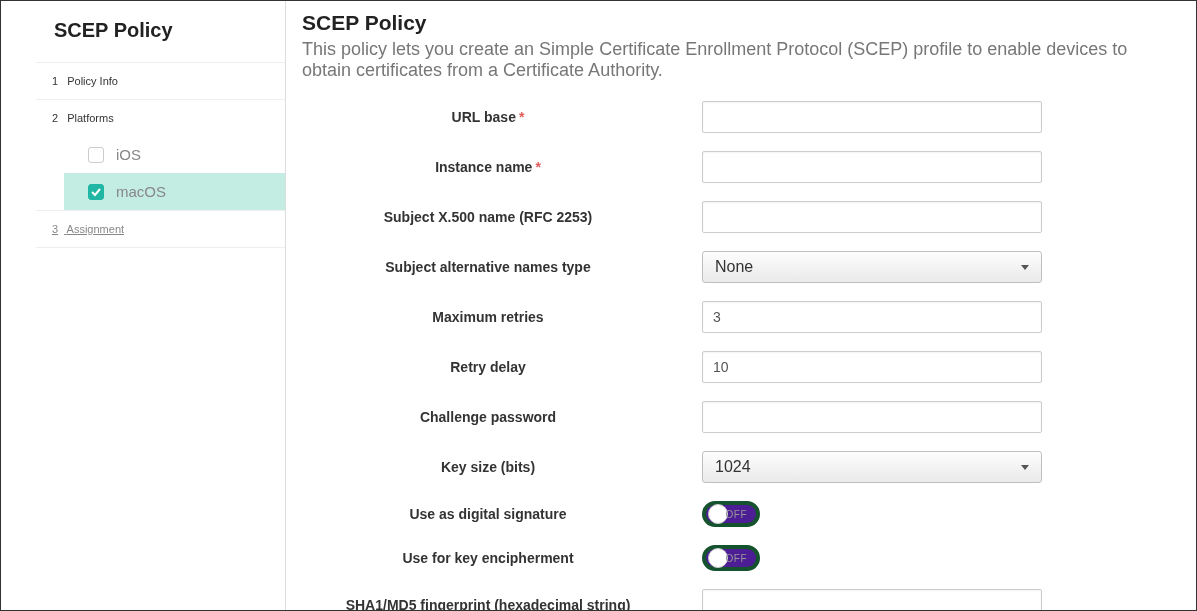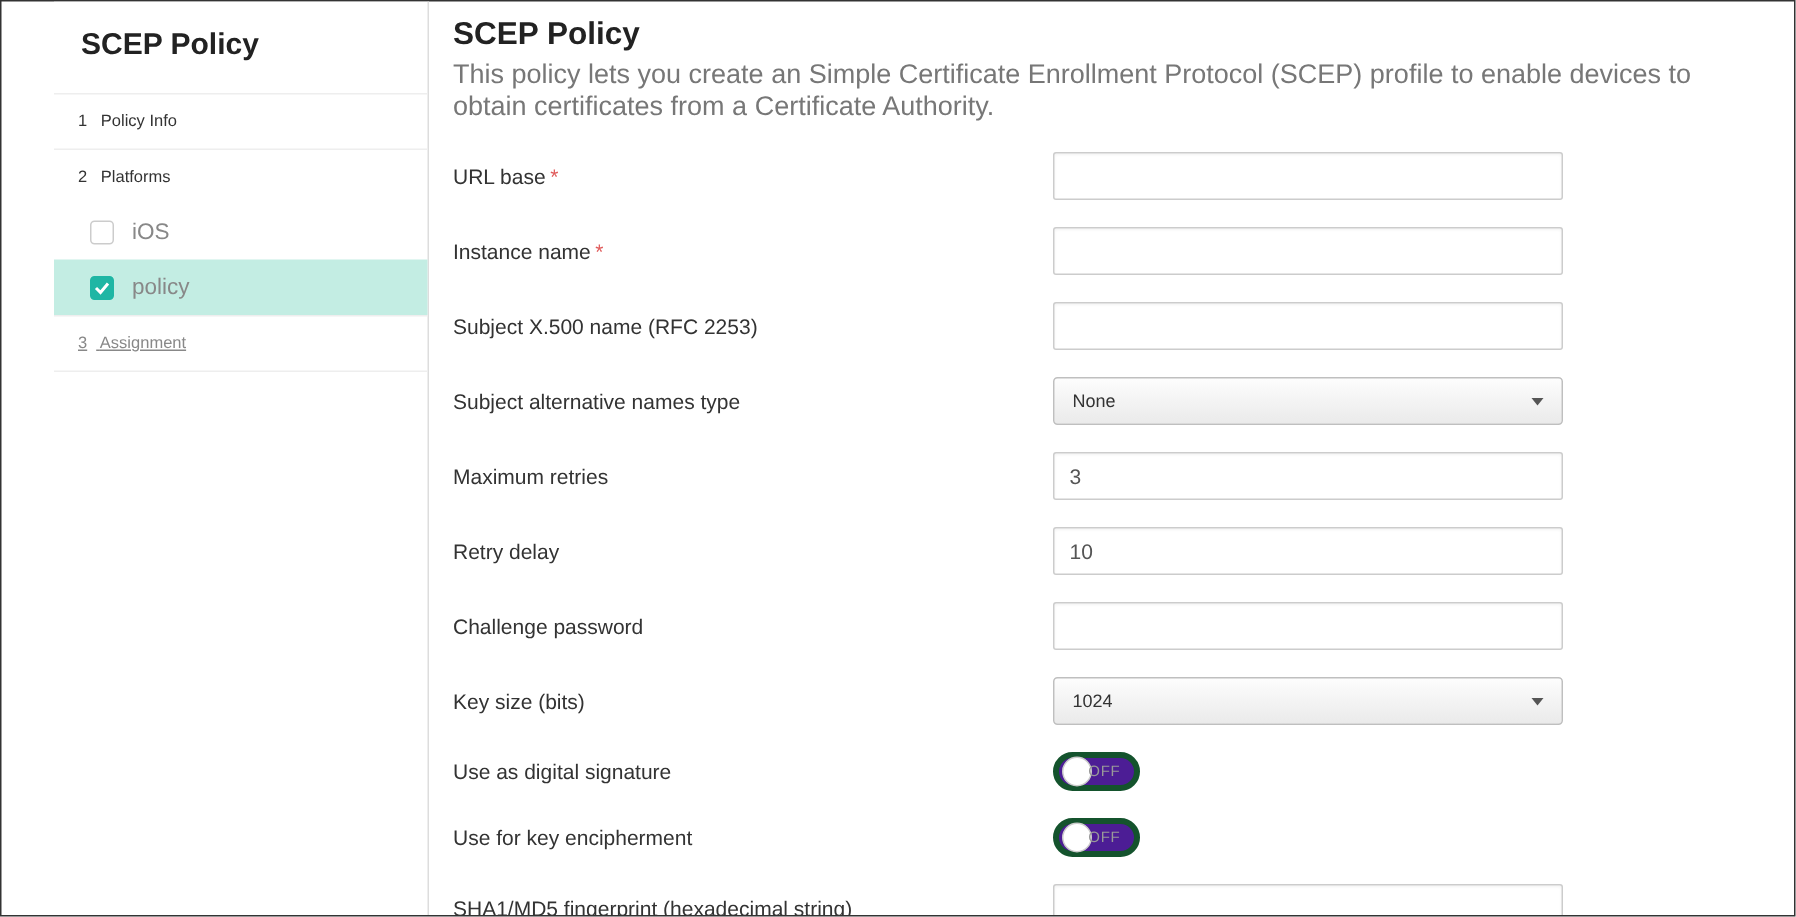--- a/index.html
+++ b/index.html
@@ -36,20 +36,21 @@
   }
   .step-last { border-bottom: 1px solid #eee; text-decoration: underline; }
   .step-num { margin-right: 6px; }
   .substep {
     padding: 10px 16px 10px 24px;
     font-size: 15px;
     color: #888;
     display: flex;
     align-items: center;
     cursor: pointer;
+    margin-left: 28px;
   }
   .substep.active {
     background: #c3ede3;
     color: #888;
   }
   .chk {
     width: 16px;
     height: 16px;
     border: 1.5px solid #ccc;
     border-radius: 3px;
@@ -81,23 +82,23 @@
     color: #777;
     margin-bottom: 20px;
   }
   .form-row {
     display: flex;
     align-items: center;
     margin-bottom: 18px;
   }
   .form-label {
     width: 400px;
-    text-align: left;
+    text-align: center;
     font-size: 14px;
-    font-weight: 400;
+    font-weight: 700;
     color: #333;
     padding-right: 28px;
   }
   .req { color: #e05c5c; margin-left: 3px; }
   .form-control {
     width: 340px;
   }
   .txt {
     width: 100%;
     height: 32px;
@@ -111,21 +112,21 @@
   .select {
     width: 100%;
     height: 32px;
     border: 1px solid #bfbfbf;
     border-radius: 3px;
     background: linear-gradient(#fdfdfd,#eaeaea);
     display: flex;
     align-items: center;
     justify-content: space-between;
     padding: 0 12px;
-    font-size: 12px;
+    font-size: 16px;
     color: #333;
     cursor: pointer;
   }
   .caret {
     width: 0; height: 0;
     border-left: 4px solid transparent;
     border-right: 4px solid transparent;
     border-top: 5px solid #555;
   }
   .toggle {
@@ -179,21 +180,21 @@
       </span>
       <span>iOS</span>
     </div>
 
     <div class="substep active">
       <span class="chk checked">
         <svg viewBox="0 0 10 10">
             <path d="M1 5 L4 8 L9 2" stroke="#fff" stroke-width="2" fill="none"></path>
           </svg>
       </span>
-      <span>policy</span>
+      <span>macOS</span>
     </div>
 
     <div class="step step-last" style="color:#888;">
       <span class="step-num">3</span>
       <span>Assignment</span>
     </div>
   </aside>
 
   <main class="main">
     <h1 class="page-title">SCEP Policy</h1>

